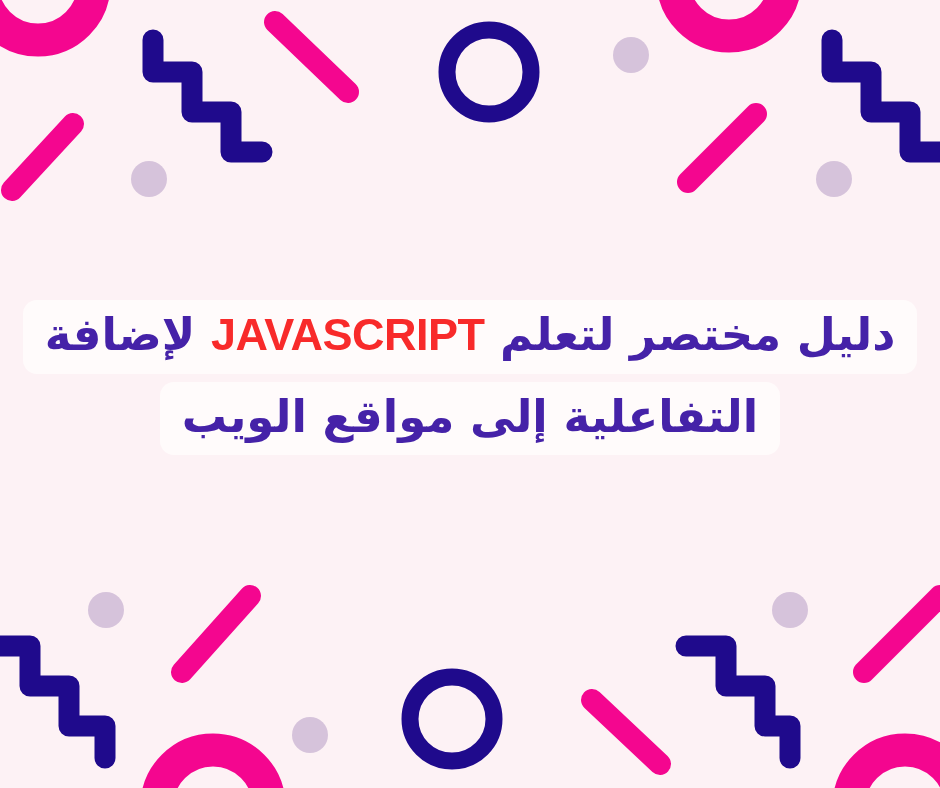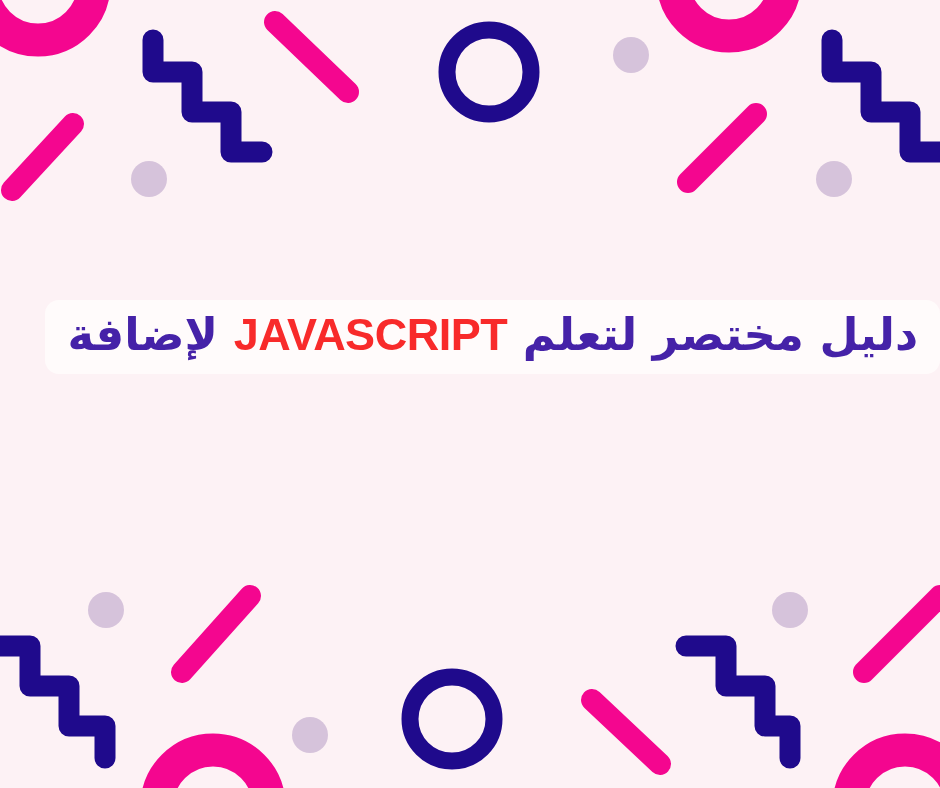--- a/index.html
+++ b/index.html
@@ -31,21 +31,21 @@
     pointer-events: none;
   }
 
   
   #headline {
     position: absolute;
     left: 0;
     right: 0;
     top: 300px;
     display: flex;
-    flex-direction: row;
+    flex-direction: column;
     align-items: center;
     gap: 8px;
     z-index: 5;
   }
 
   .line-box {
     background: #fffbfb;
     border-radius: 14px;
     padding: 6px 22px 10px 22px;
     box-sizing: border-box;
@@ -125,16 +125,19 @@
     <circle cx="310" cy="735" r="18" fill="#d6c3db"></circle>
     <circle cx="790" cy="610" r="18" fill="#d6c3db"></circle>
   </svg>
 
   <div id="headline">
 
     <div id="line1" class="line-box">
       <span class="headline-text"><span>دليل مختصر لتعلم</span><span> </span><span class="kw-js">JAVASCRIPT</span><span> </span><span>لإضافة</span></span>
     </div>
 
+    <div id="line2" class="line-box">
+      <span class="headline-text">التفاعلية إلى مواقع الويب</span>
+    </div>
 
   </div>
 
 </div>
 
 </body></html>

